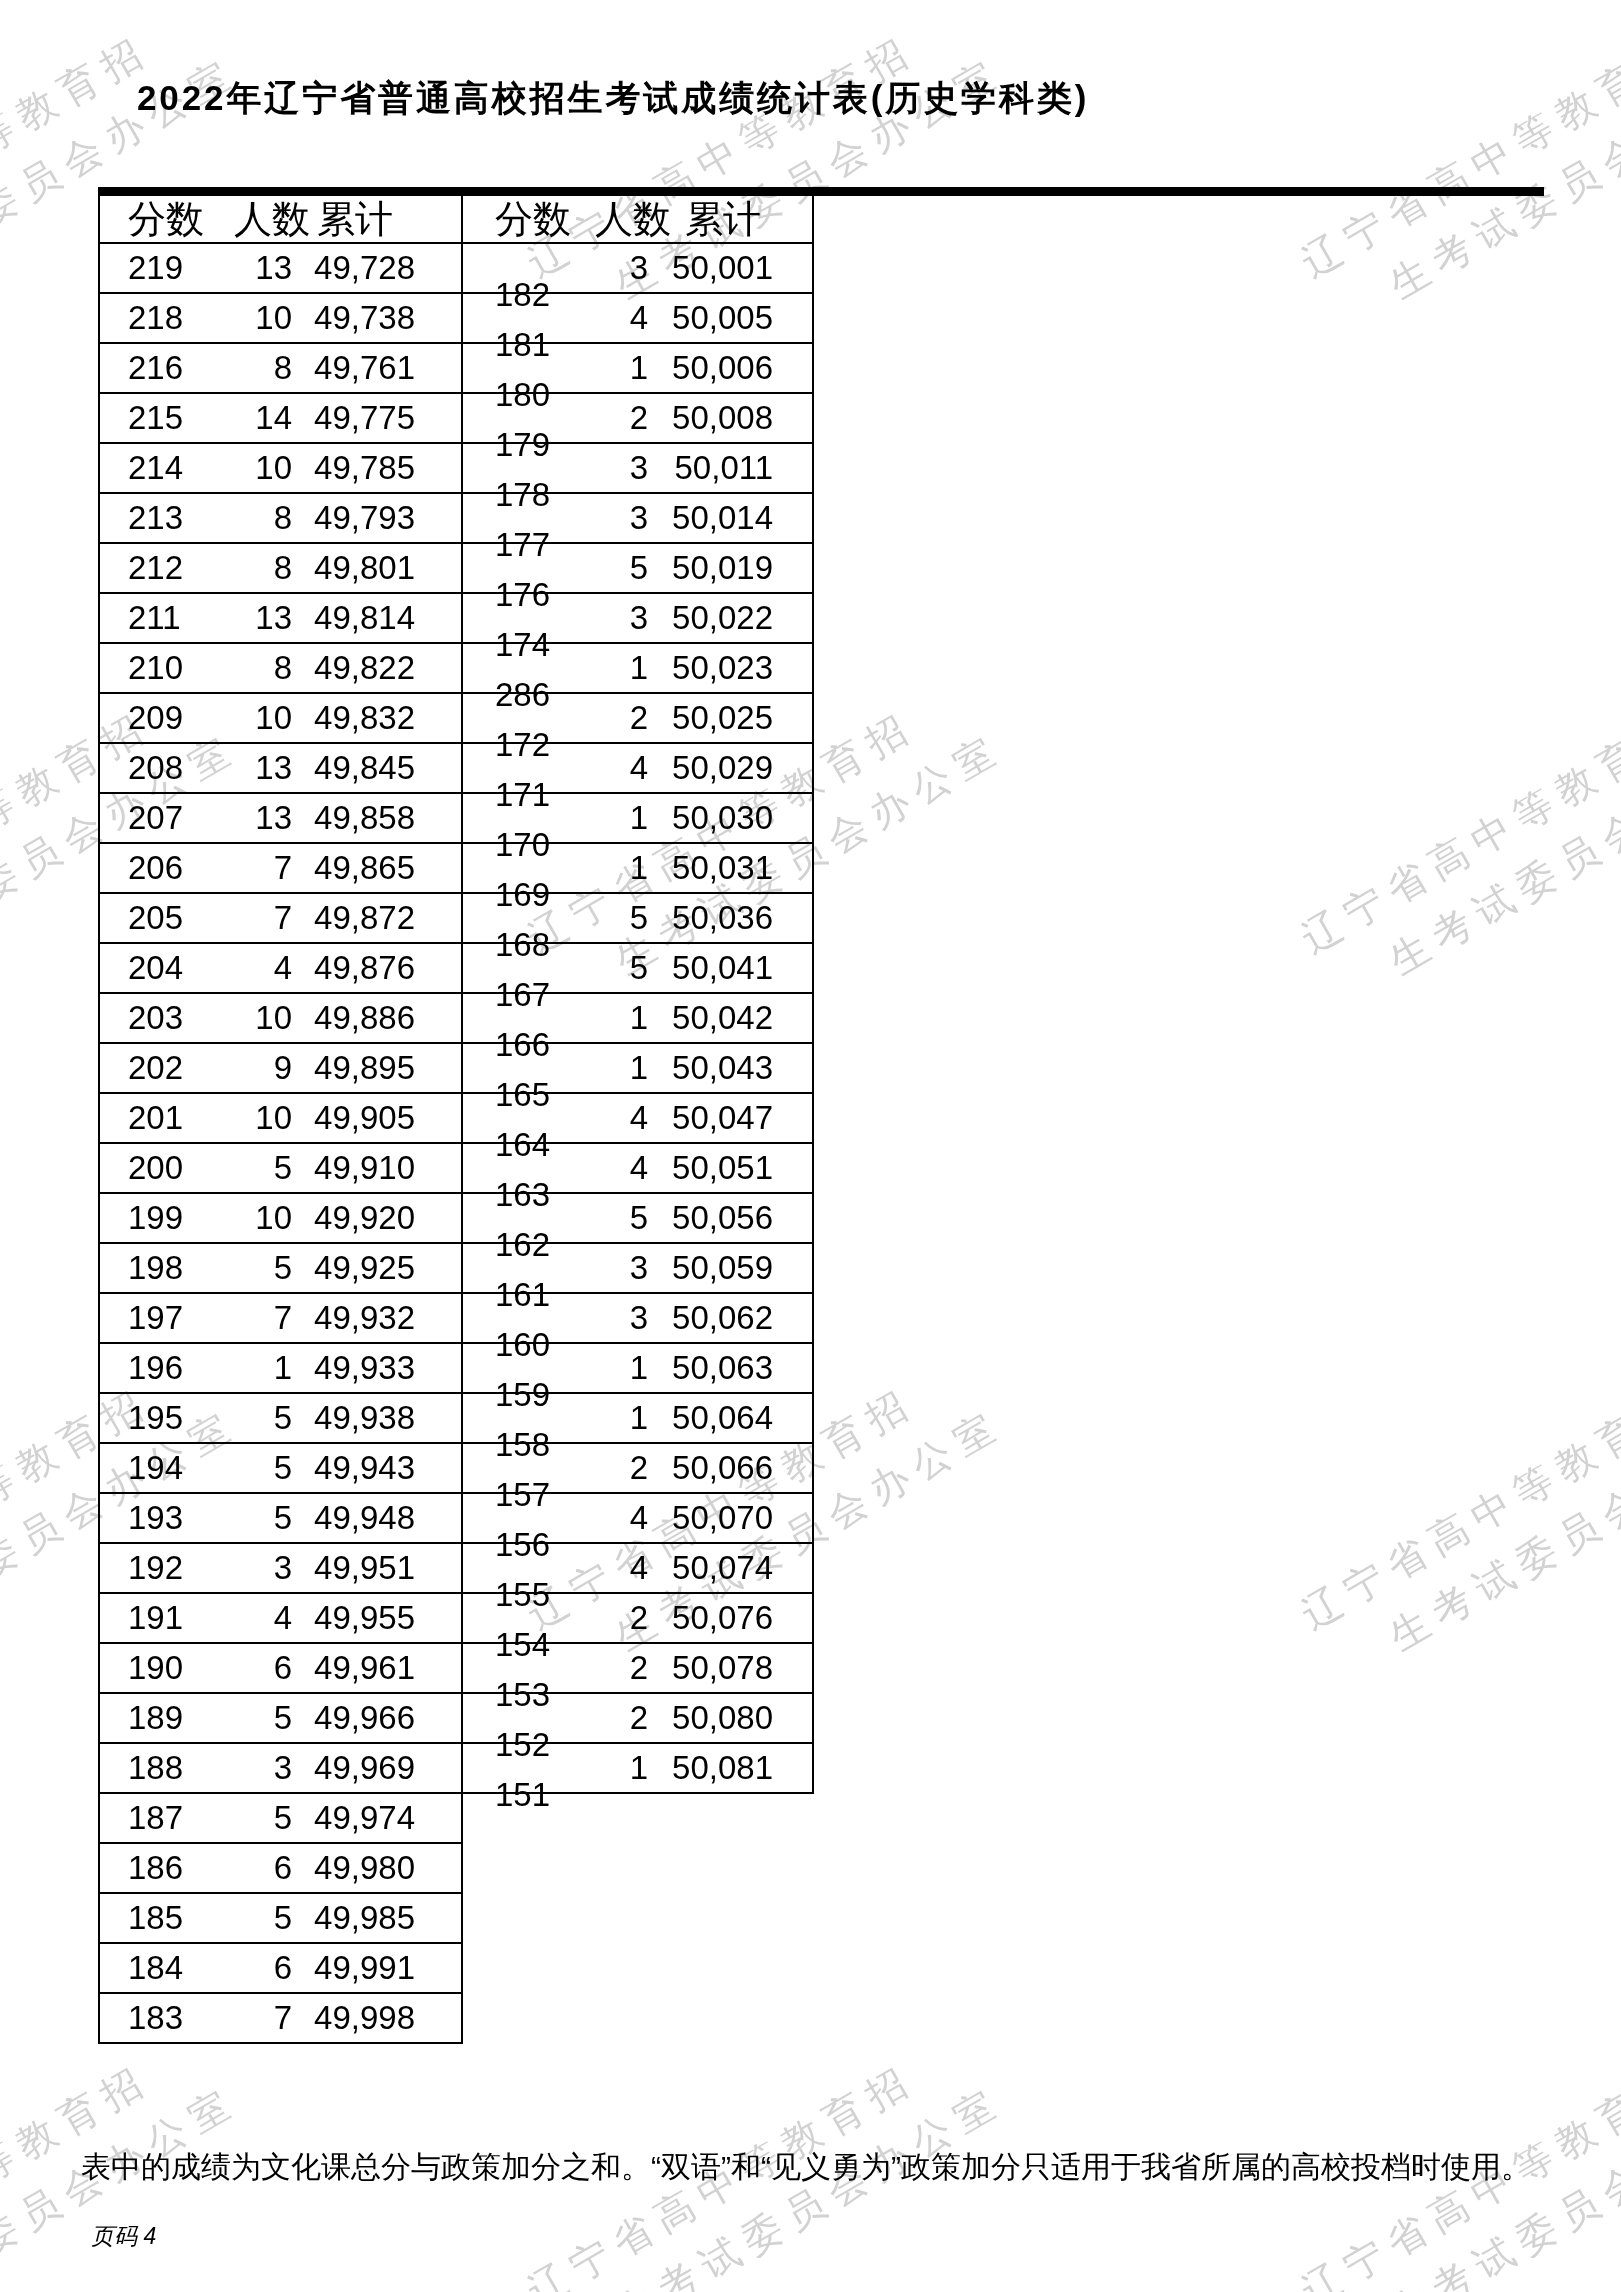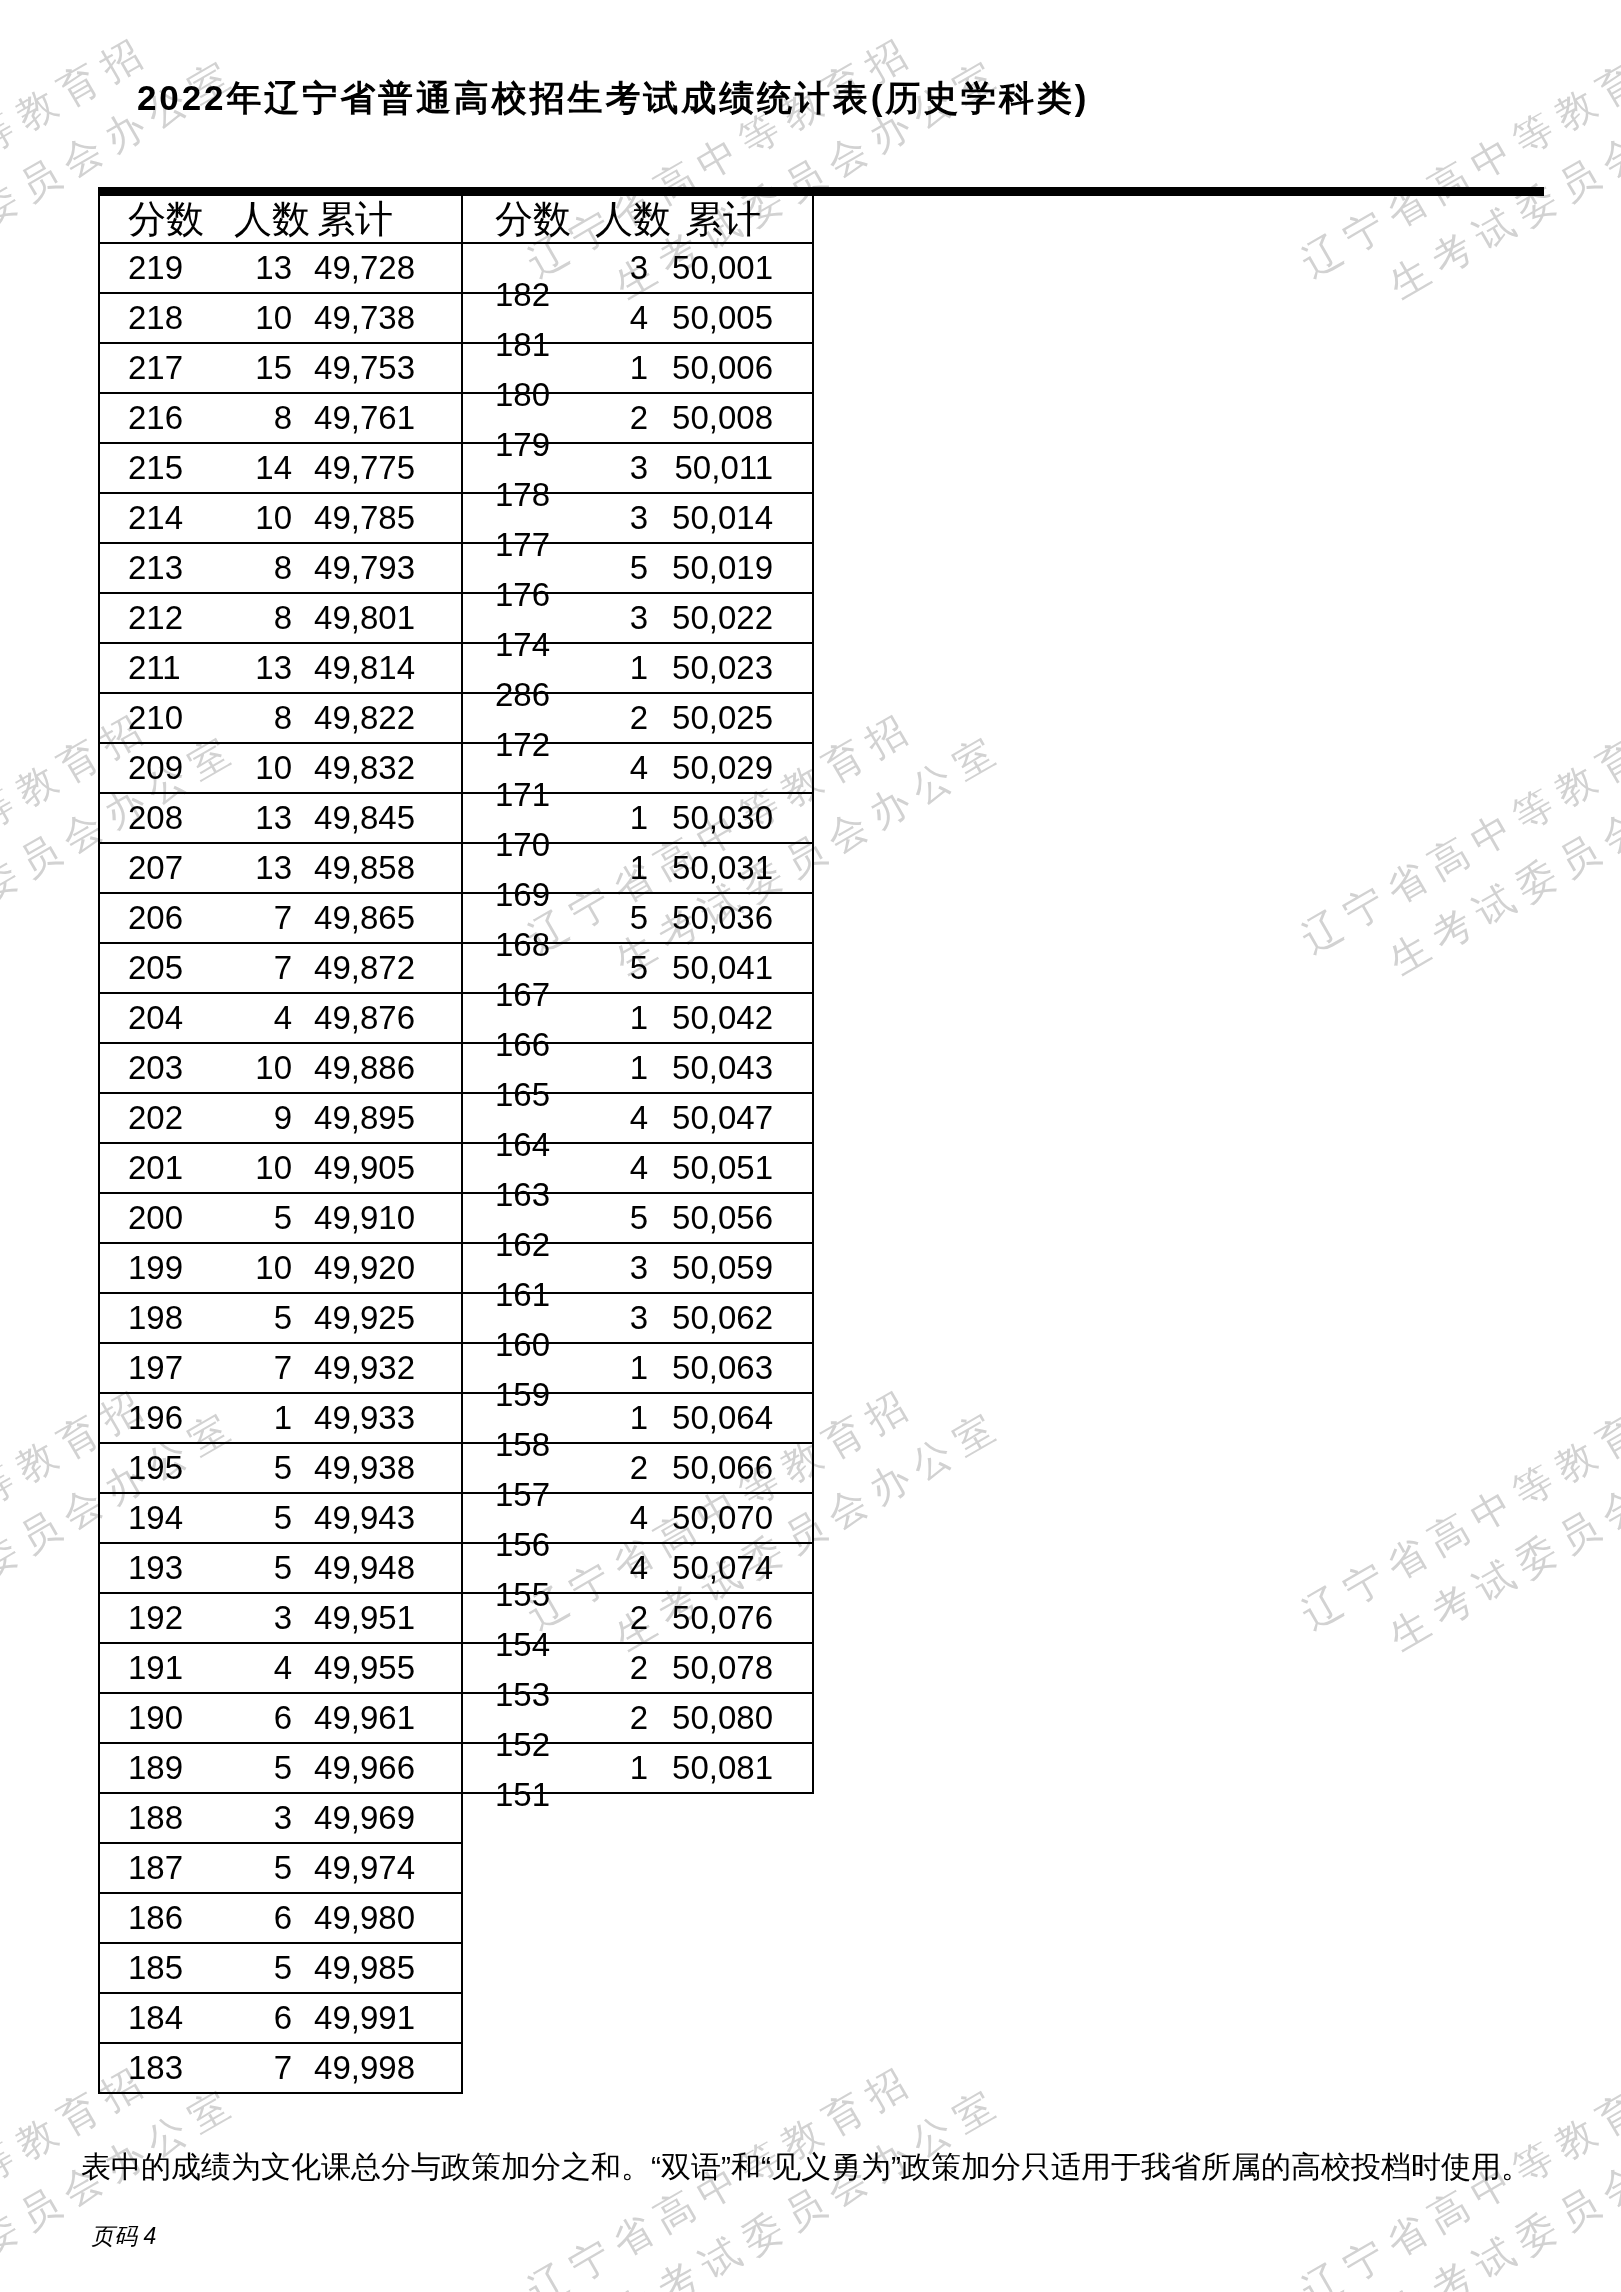--- a/index.html
+++ b/index.html
@@ -117,25 +117,20 @@
           <span class="score">219</span>
           <span class="cnt">13</span>
           <span class="cum">49,728</span>
         </div>
         <div class="row">
           <span class="score">218</span>
           <span class="cnt">10</span>
           <span class="cum">49,738</span>
         </div>
         <div class="row">
-          <span class="score">217</span>
-          <span class="cnt">15</span>
-          <span class="cum">49,753</span>
-        </div>
-        <div class="row">
           <span class="score">216</span>
           <span class="cnt">8</span>
           <span class="cum">49,761</span>
         </div>
         <div class="row">
           <span class="score">215</span>
           <span class="cnt">14</span>
           <span class="cum">49,775</span>
         </div>
         <div class="row">

